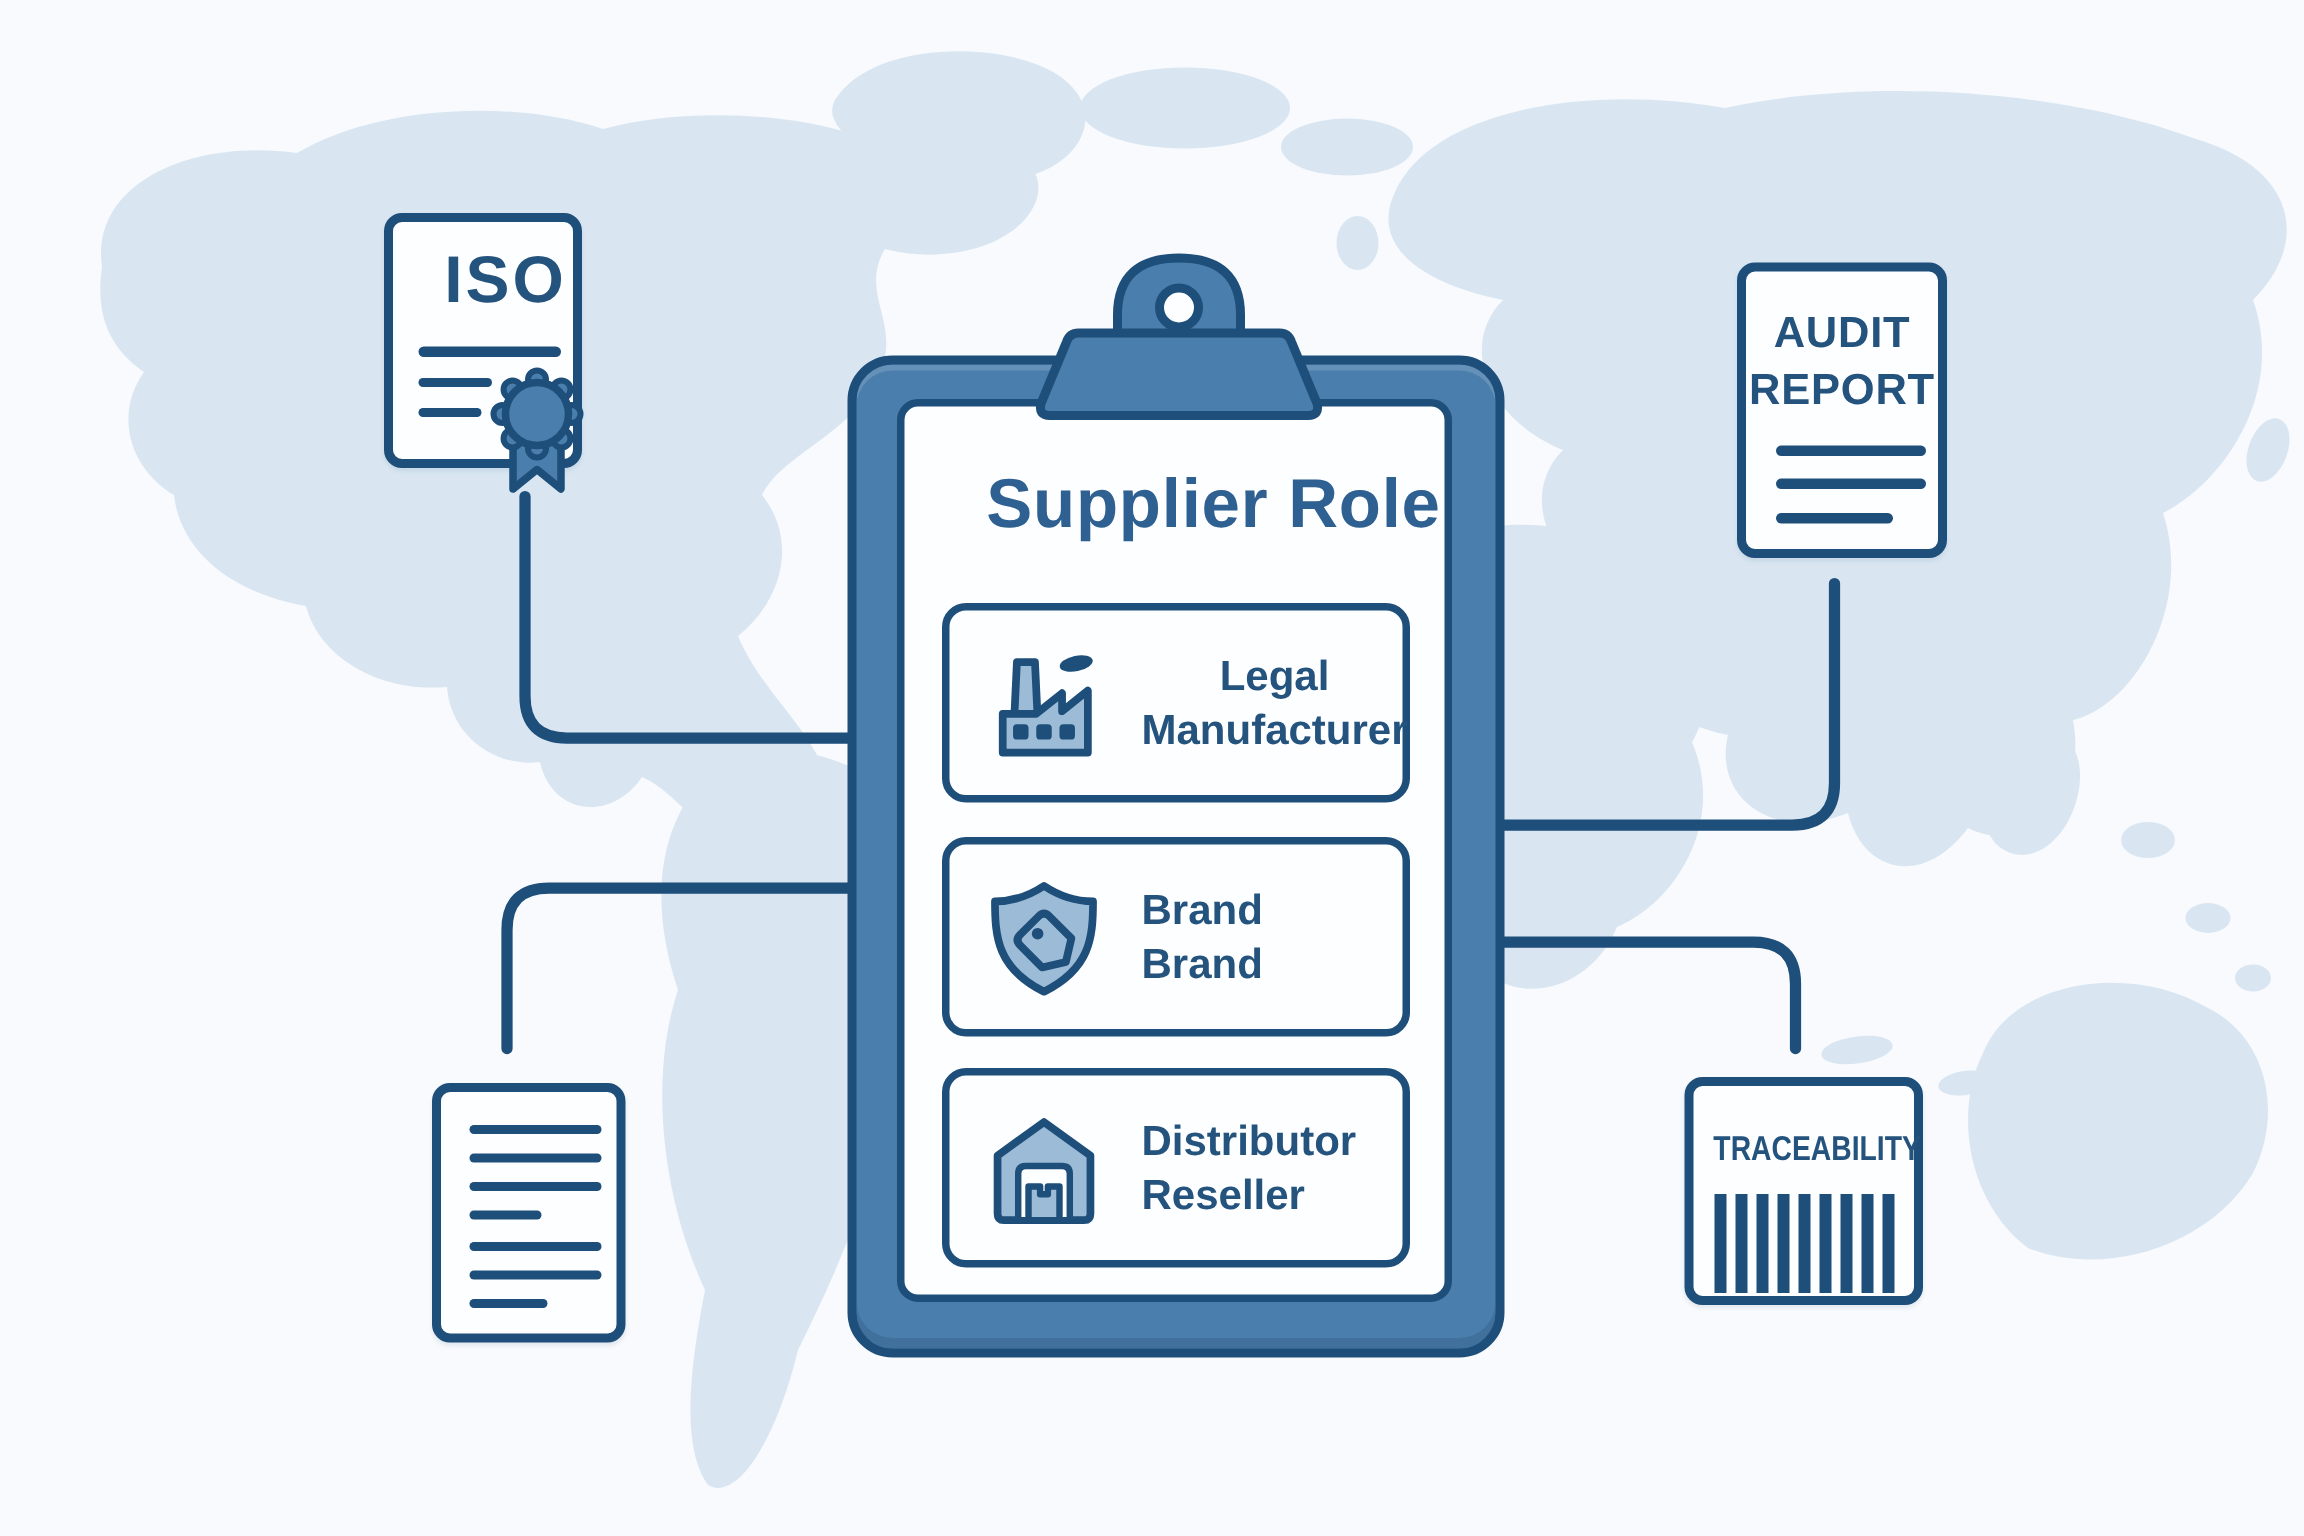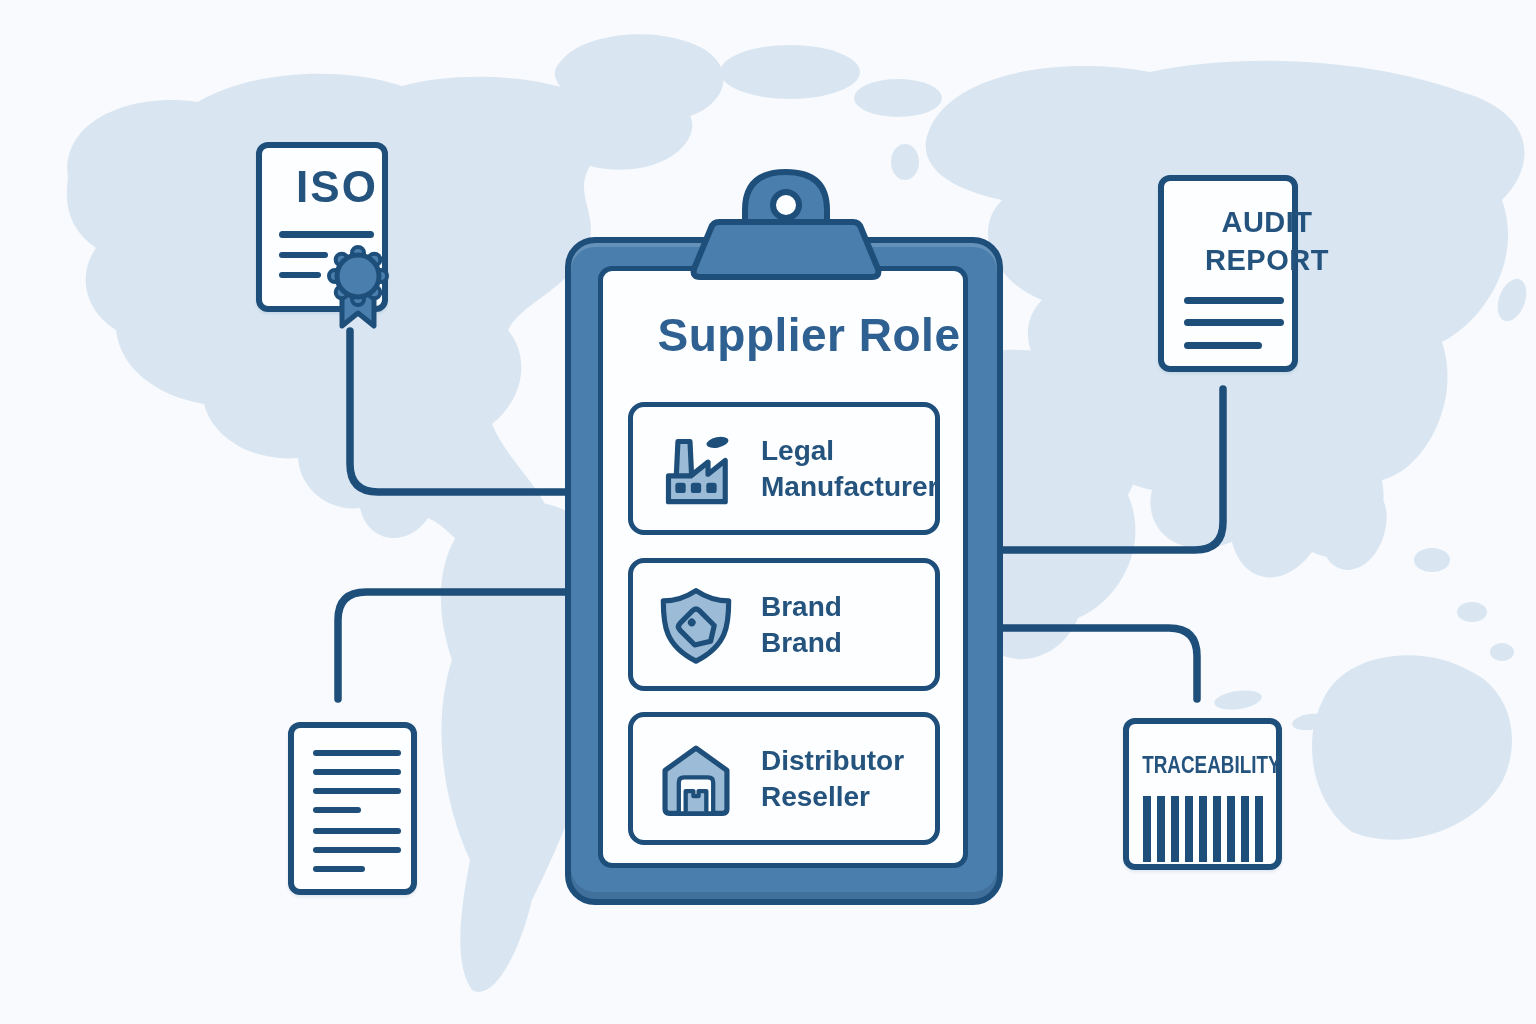--- a/index.html
+++ b/index.html
@@ -19,21 +19,21 @@
   .doc{position:absolute;box-sizing:border-box;background:var(--paper);
        border:6px solid var(--outline);border-radius:12px;
        box-shadow:0 2px 3px rgba(30,78,122,.10);}
   .doc .line{position:absolute;background:var(--outline);border-radius:3.5px;}
   .doc-title{position:absolute;width:100%;text-align:center;color:var(--text);
              font-weight:700;letter-spacing:.5px;}
 
   
   .iso-title{top:14px;font-size:44px;letter-spacing:2px;margin-left:15px;}
   
-  .audit-title{top:22px;font-size:29px;line-height:1.32;letter-spacing:.5px;padding-left:39px;}
+  .audit-title{top:22px;font-size:29px;line-height:1.32;letter-spacing:.5px;}
   
   .trace-title{top:28px;font-size:23px;transform:scaleX(.82);transform-origin:center;
                letter-spacing:0px;white-space:nowrap;}
   .barcode{position:absolute;left:0;right:0;top:72px;display:flex;
            justify-content:center;gap:6px;}
   .barcode .bar{width:8px;height:66px;background:var(--outline);}
 
   
   .clip-frame{position:absolute;left:565px;top:237px;width:438px;height:668px;
               box-sizing:border-box;background:var(--frame);
@@ -145,21 +145,21 @@
 <div class="clip-paper"></div>
 
 <svg class="clip-top-svg" width="240" height="130" viewBox="660 160 240 130">
   <path d="M745 245 V210 Q745 172 786 172 Q827 172 827 210 V245 Z" fill="var(--frame)" stroke="var(--outline)" stroke-width="6" stroke-linejoin="round"></path>
   <path d="M700 277 Q692 277 694 269 L711 228 Q713 222 719 222 H853 Q859 222 861 228 L878 269 Q880 277 872 277 Z" fill="var(--frame)" stroke="var(--outline)" stroke-width="6" stroke-linejoin="round"></path>
   <circle cx="786" cy="205" r="13" fill="var(--paper)" stroke="var(--outline)" stroke-width="6"></circle>
 </svg>
 
 <div class="board-title">Supplier Role</div>
 
-<div class="role-row" style="top:402px;">
+<div class="role-row" style="top:402px;text-align:center;">
   <svg class="role-icon" viewBox="0 0 100 100">
     <ellipse cx="75" cy="19" rx="13" ry="6" transform="rotate(-12 75 19)" fill="var(--outline)"></ellipse>
     <path d="M29 18 H43 L45 60 H27 Z" fill="var(--icon_fill)" stroke="var(--outline)" stroke-width="6" stroke-linejoin="round"></path>
     <path d="M18 88 L18 58 L44 58 L64 42 L64 56 L84 40 L84 88 Z" fill="var(--icon_fill)" stroke="var(--outline)" stroke-width="6" stroke-linejoin="round"></path>
     <rect x="26" y="66" width="12" height="12" rx="3" fill="var(--outline)"></rect>
     <rect x="44" y="66" width="12" height="12" rx="3" fill="var(--outline)"></rect>
     <rect x="62" y="66" width="12" height="12" rx="3" fill="var(--outline)"></rect>
   </svg>
   <div class="role-label">
     <span>Legal</span><br>

